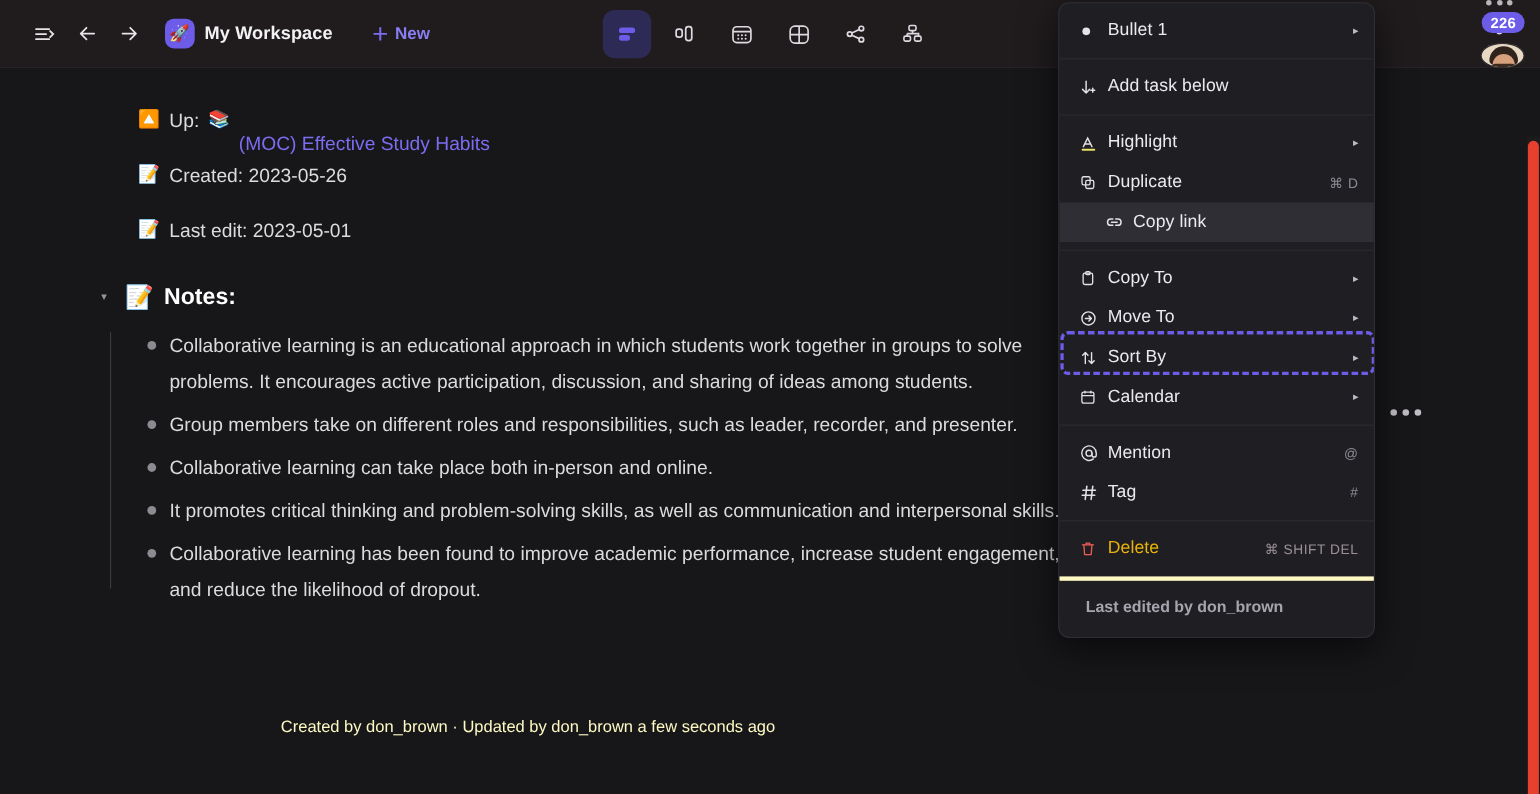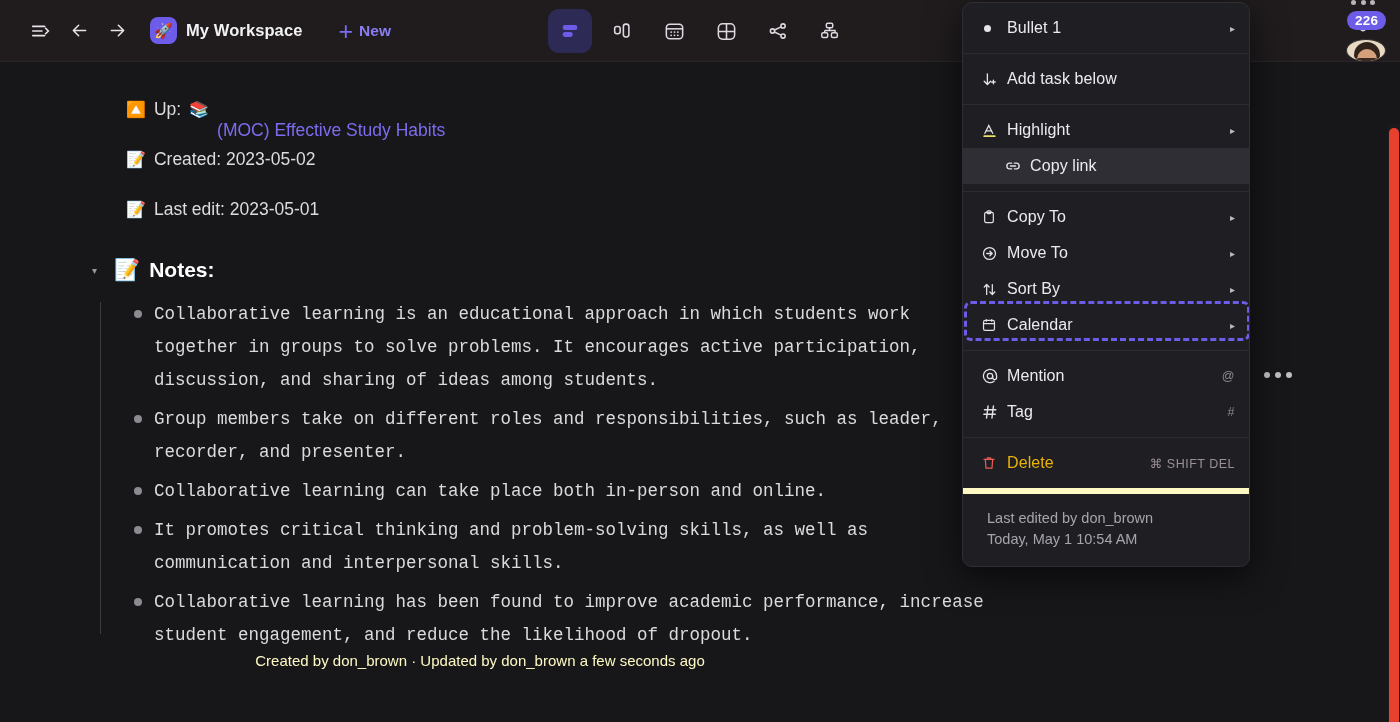--- a/index.html
+++ b/index.html
@@ -96,21 +96,21 @@
 
   .bullets { position: relative; margin-top: 4px; padding-left: 100px; }
   .guide { position: absolute; left: 100px; top: 4px; bottom: 18px; width: 1px; background: #3b3b40; }
   .bullet {
     display: flex; gap: 12px; padding: 0 0 0 34px; margin-bottom: 6px;
   }
   .bdot {
     width: 8px; height: 8px; border-radius: 50%; background: #8b8b91;
     flex: 0 0 8px; margin-top: 12px;
   }
-  .btext { color: #dbdbde; font-size: 17.5px; line-height: 33px; max-width: 830px; font-family: Liberation Mono, monospace; }
+  .btext { color: #dbdbde; font-size: 17.5px; line-height: 33px; max-width: 830px; }
 
   .doc-footer {
     position: absolute; left: 0; top: 590px; width: 960px;
     text-align: center; color: #fef9c3; font-size: 15px;
   }
 
   
   .row-dots {
     position: absolute; left: 1264px; top: 310px;
     display: flex; gap: 5px; align-items: center; cursor: pointer;
@@ -148,22 +148,22 @@
   .ctx-item .carrow { color: #bdb9c2; font-size: 10px; margin-left: 8px; }
   .ctx-item.danger .cl { color: #eab308; }
   .ctx-item.danger .ci { color: #eb5c54; }
   .ctx-item.danger .ck { color: #9b9097; }
   .ctx-item.highlighted { background: #2e2e34; padding-left: 41px; }
   .hl-box {
     position: absolute; left: 1px; top: 298px; width: 286px; height: 40px;
     border: 3px dashed #6c5ce7; border-radius: 7px; pointer-events: none;
   }
   .ctx-foot {
-    border-top: 6px solid #fef9c3; padding: 14px 2px 16px 24px;
-    color: #a8a4ad; font-size: 14.5px; line-height: 21px;
+    border-top: 4px solid #fef9c3; padding: 14px 2px 16px 24px;
+    color: #a8a4ad; font-size: 14.5px; line-height: 21px; font-weight: bold;
   }
   .bullet-title { font-size: 16.5px; color: #f0eef3; }
   .dot-glyph { width: 7px; height: 7px; border-radius: 50%; background: #e6e4e9; display:block; margin-left: 3px;}
 </style>
 </head>
 <body>
 
 <div id="app">
 
   <div class="header">
@@ -273,21 +273,21 @@
 
       <div class="meta-row">
         <span class="emj">🔼</span>
         <span>Up:</span>
         <span class="emj">📚</span>
         <span class="meta-link">(MOC) Effective Study Habits</span>
       </div>
 
       <div class="meta-row">
         <span class="emj">📝</span>
-        <span>Created: 2023-05-02</span>
+        <span>Created: 2023-05-26</span>
       </div>
 
       <div class="meta-row">
         <span class="emj">📝</span>
         <span>Last edit: 2023-05-01</span>
       </div>
 
       <div class="notes-head">
         <span class="caret">▾</span>
         <span class="notes-title">
@@ -369,20 +369,30 @@
         <span class="ci">
           <svg width="17" height="17" viewBox="0 0 24 24" fill="none" stroke="#e3e1e6" stroke-width="1.8" stroke-linecap="round">
             <path d="M5.5 16L11 5l5.5 11"></path>
               <path d="M7.6 12.6h6.8"></path>
               <path d="M4.5 20h15" stroke="#e8e06a" stroke-width="2.4"></path>
           </svg>
         </span>
         <span class="cl">Highlight</span>
         <span class="carrow">▸</span>
       </div>
+      <div class="ctx-item">
+        <span class="ci">
+          <svg width="16" height="16" viewBox="0 0 24 24" fill="none" stroke="#e3e1e6" stroke-width="1.8" stroke-linejoin="round">
+            <rect x="4" y="4" width="11" height="11" rx="2.2"></rect>
+              <rect x="9" y="9" width="11" height="11" rx="2.2"></rect>
+          </svg>
+        </span>
+        <span class="cl">Duplicate</span>
+        <span class="ck">⌘ D</span>
+      </div>
       <div class="ctx-item highlighted">
         <span class="ci">
           <svg width="18" height="18" viewBox="0 0 24 24" fill="none" stroke="#e3e1e6" stroke-width="1.8" stroke-linecap="round">
             <path d="M10.2 8.2H7.6a3.8 3.8 0 0 0 0 7.6h2.6"></path>
             <path d="M13.8 8.2h2.6a3.8 3.8 0 0 1 0 7.6h-2.6"></path>
             <path d="M8.6 12h6.8"></path>
           </svg>
         </span>
         <span class="cl">Copy link</span>
       </div>
@@ -461,19 +471,18 @@
             <path d="M6.5 6.5l1 13.2h9l1-13.2"></path>
           </svg>
         </span>
         <span class="cl">Delete</span>
         <span class="ck">⌘ SHIFT DEL</span>
       </div>
     </div>
 
     <div class="ctx-foot">
       <div>Last edited by don_brown</div>
-      <div>Today, May 1 10:54 AM</div>
     </div>
 
     <div class="hl-box"></div>
   </div>
 
 </div>
 
 </body></html>

